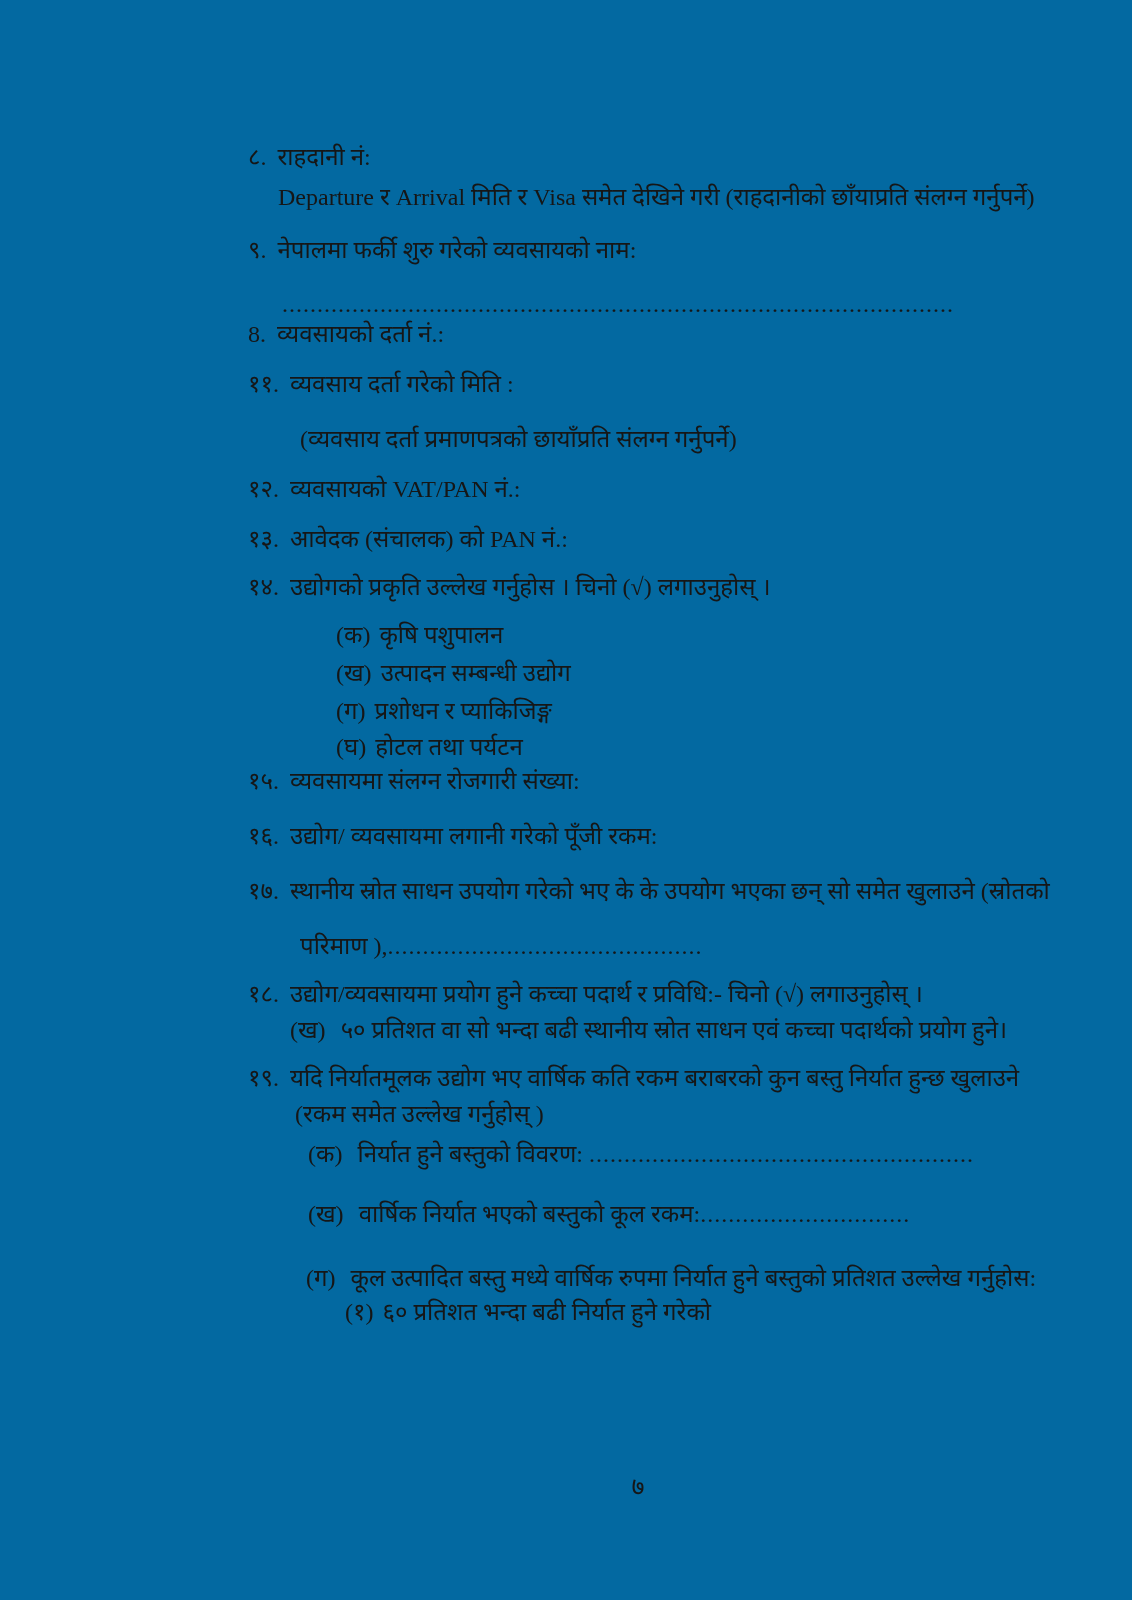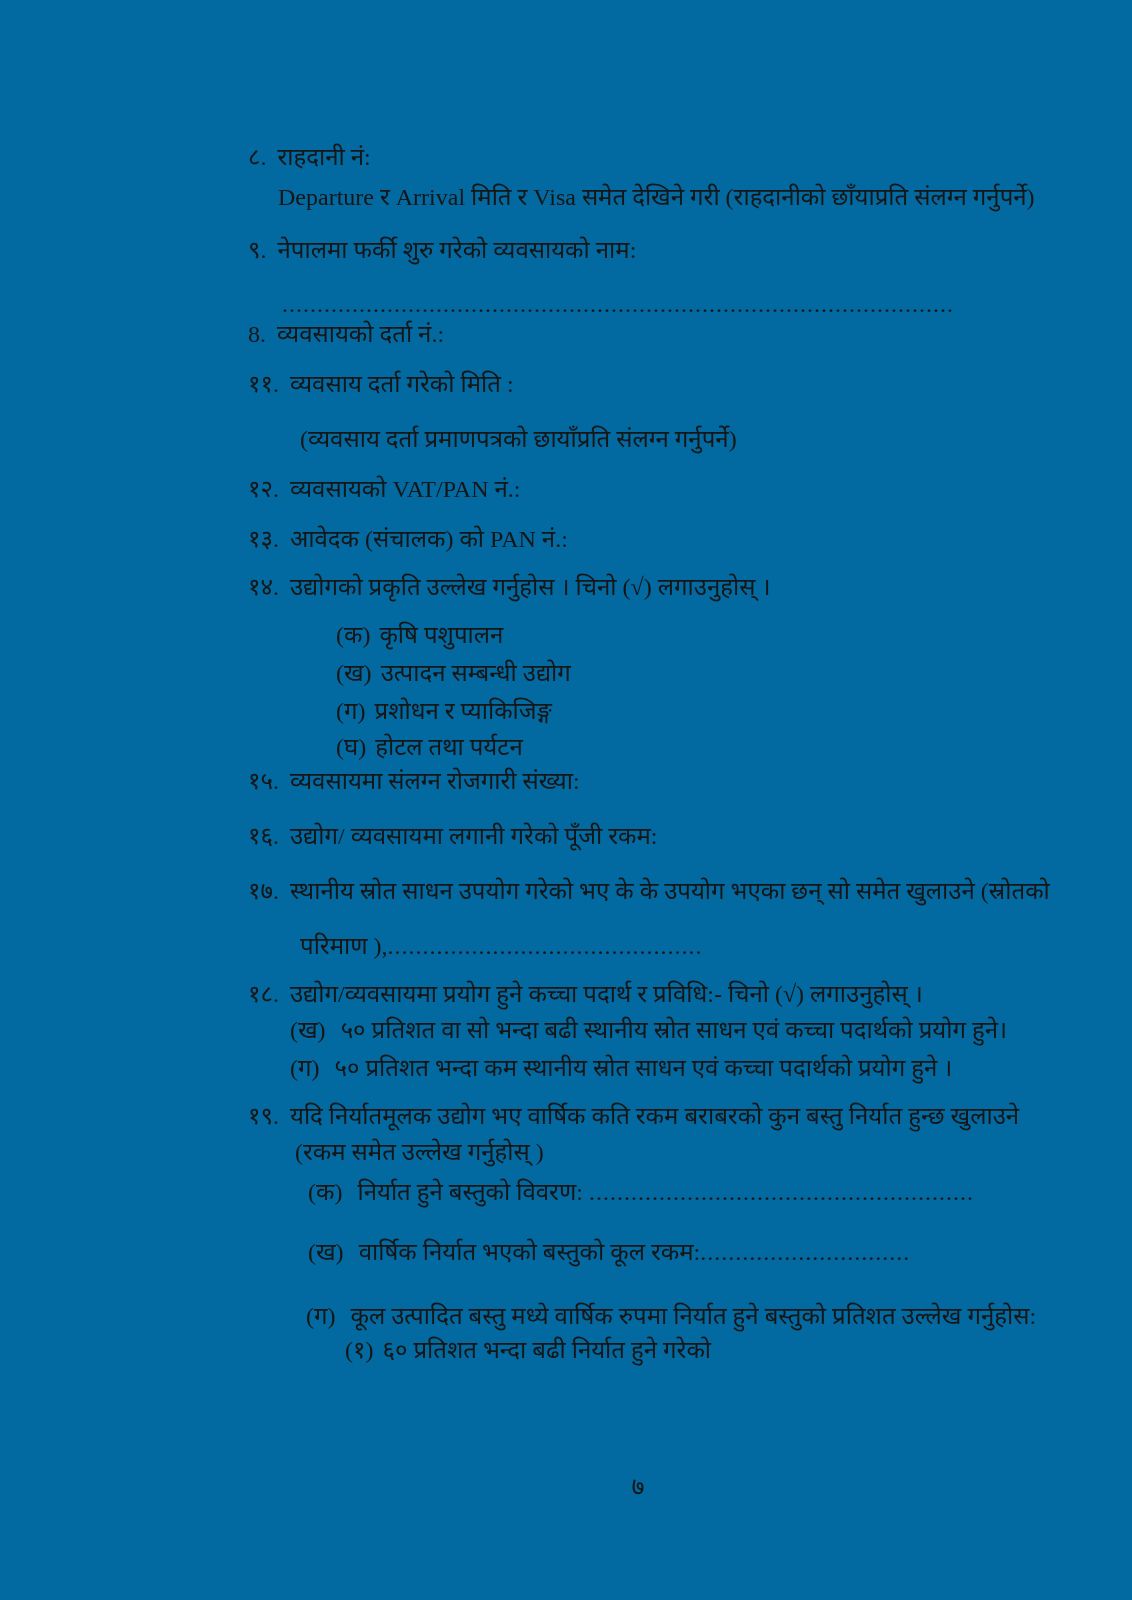--- a/index.html
+++ b/index.html
@@ -95,21 +95,20 @@
 
     <div class="line g0"><span class="num">१५.</span><span>व्यवसायमा संलग्न रोजगारी संख्या:</span></div>
 
     <div class="line g21"><span class="num">१६.</span><span>उद्योग/ व्यवसायमा लगानी गरेको पूँजी रकम:</span></div>
 
     <div class="line g21"><span class="num">१७.</span><span>स्थानीय स्रोत साधन उपयोग गरेको भए के के उपयोग भएका छन् सो समेत खुलाउने (स्रोतको</span></div>
     <div class="line g21 ind-cont17"><span>परिमाण ),</span><span class="dots">.............................................</span></div>
 
     <div class="line g14"><span class="num">१८.</span><span>उद्योग/व्यवसायमा प्रयोग हुने कच्चा पदार्थ र प्रविधि:- चिनो (√) लगाउनुहोस् ।</span></div>
     <div class="line g2 ind-opt18"><span class="optlabel-wide">(ख)</span><span>५० प्रतिशत वा सो भन्दा बढी स्थानीय स्रोत साधन एवं कच्चा पदार्थको प्रयोग हुने।</span></div>
-    <div class="line g4 ind-opt18"><span class="optlabel-wide">(ग)</span><span>५० प्रतिशत भन्दा कम स्थानीय स्रोत साधन एवं कच्चा पदार्थको प्रयोग हुने ।</span></div>
 
     <div class="line g14"><span class="num">१९.</span><span>यदि निर्यातमूलक उद्योग भए वार्षिक कति रकम बराबरको कुन बस्तु निर्यात हुन्छ खुलाउने</span></div>
     <div class="line g2 ind-cont19"><span>(रकम समेत उल्लेख गर्नुहोस् )</span></div>
     <div class="line g6 ind-opt19"><span class="optlabel-wide">(क)</span><span>निर्यात हुने बस्तुको विवरण: </span><span class="dots">.......................................................</span></div>
     <div class="line g26 ind-opt19"><span class="optlabel-wide">(ख)</span><span>वार्षिक निर्यात भएको बस्तुको कूल रकम:</span><span class="dots">..............................</span></div>
     <div class="line g30 ind-opt19g"><span class="optlabel-wide">(ग)</span><span>कूल उत्पादित बस्तु मध्ये वार्षिक रुपमा निर्यात हुने बस्तुको प्रतिशत उल्लेख गर्नुहोस:</span></div>
     <div class="line g0 ind-sub19"><span class="optlabel">(१)</span><span>६० प्रतिशत भन्दा बढी निर्यात हुने गरेको</span></div>
 
   </div>
 

